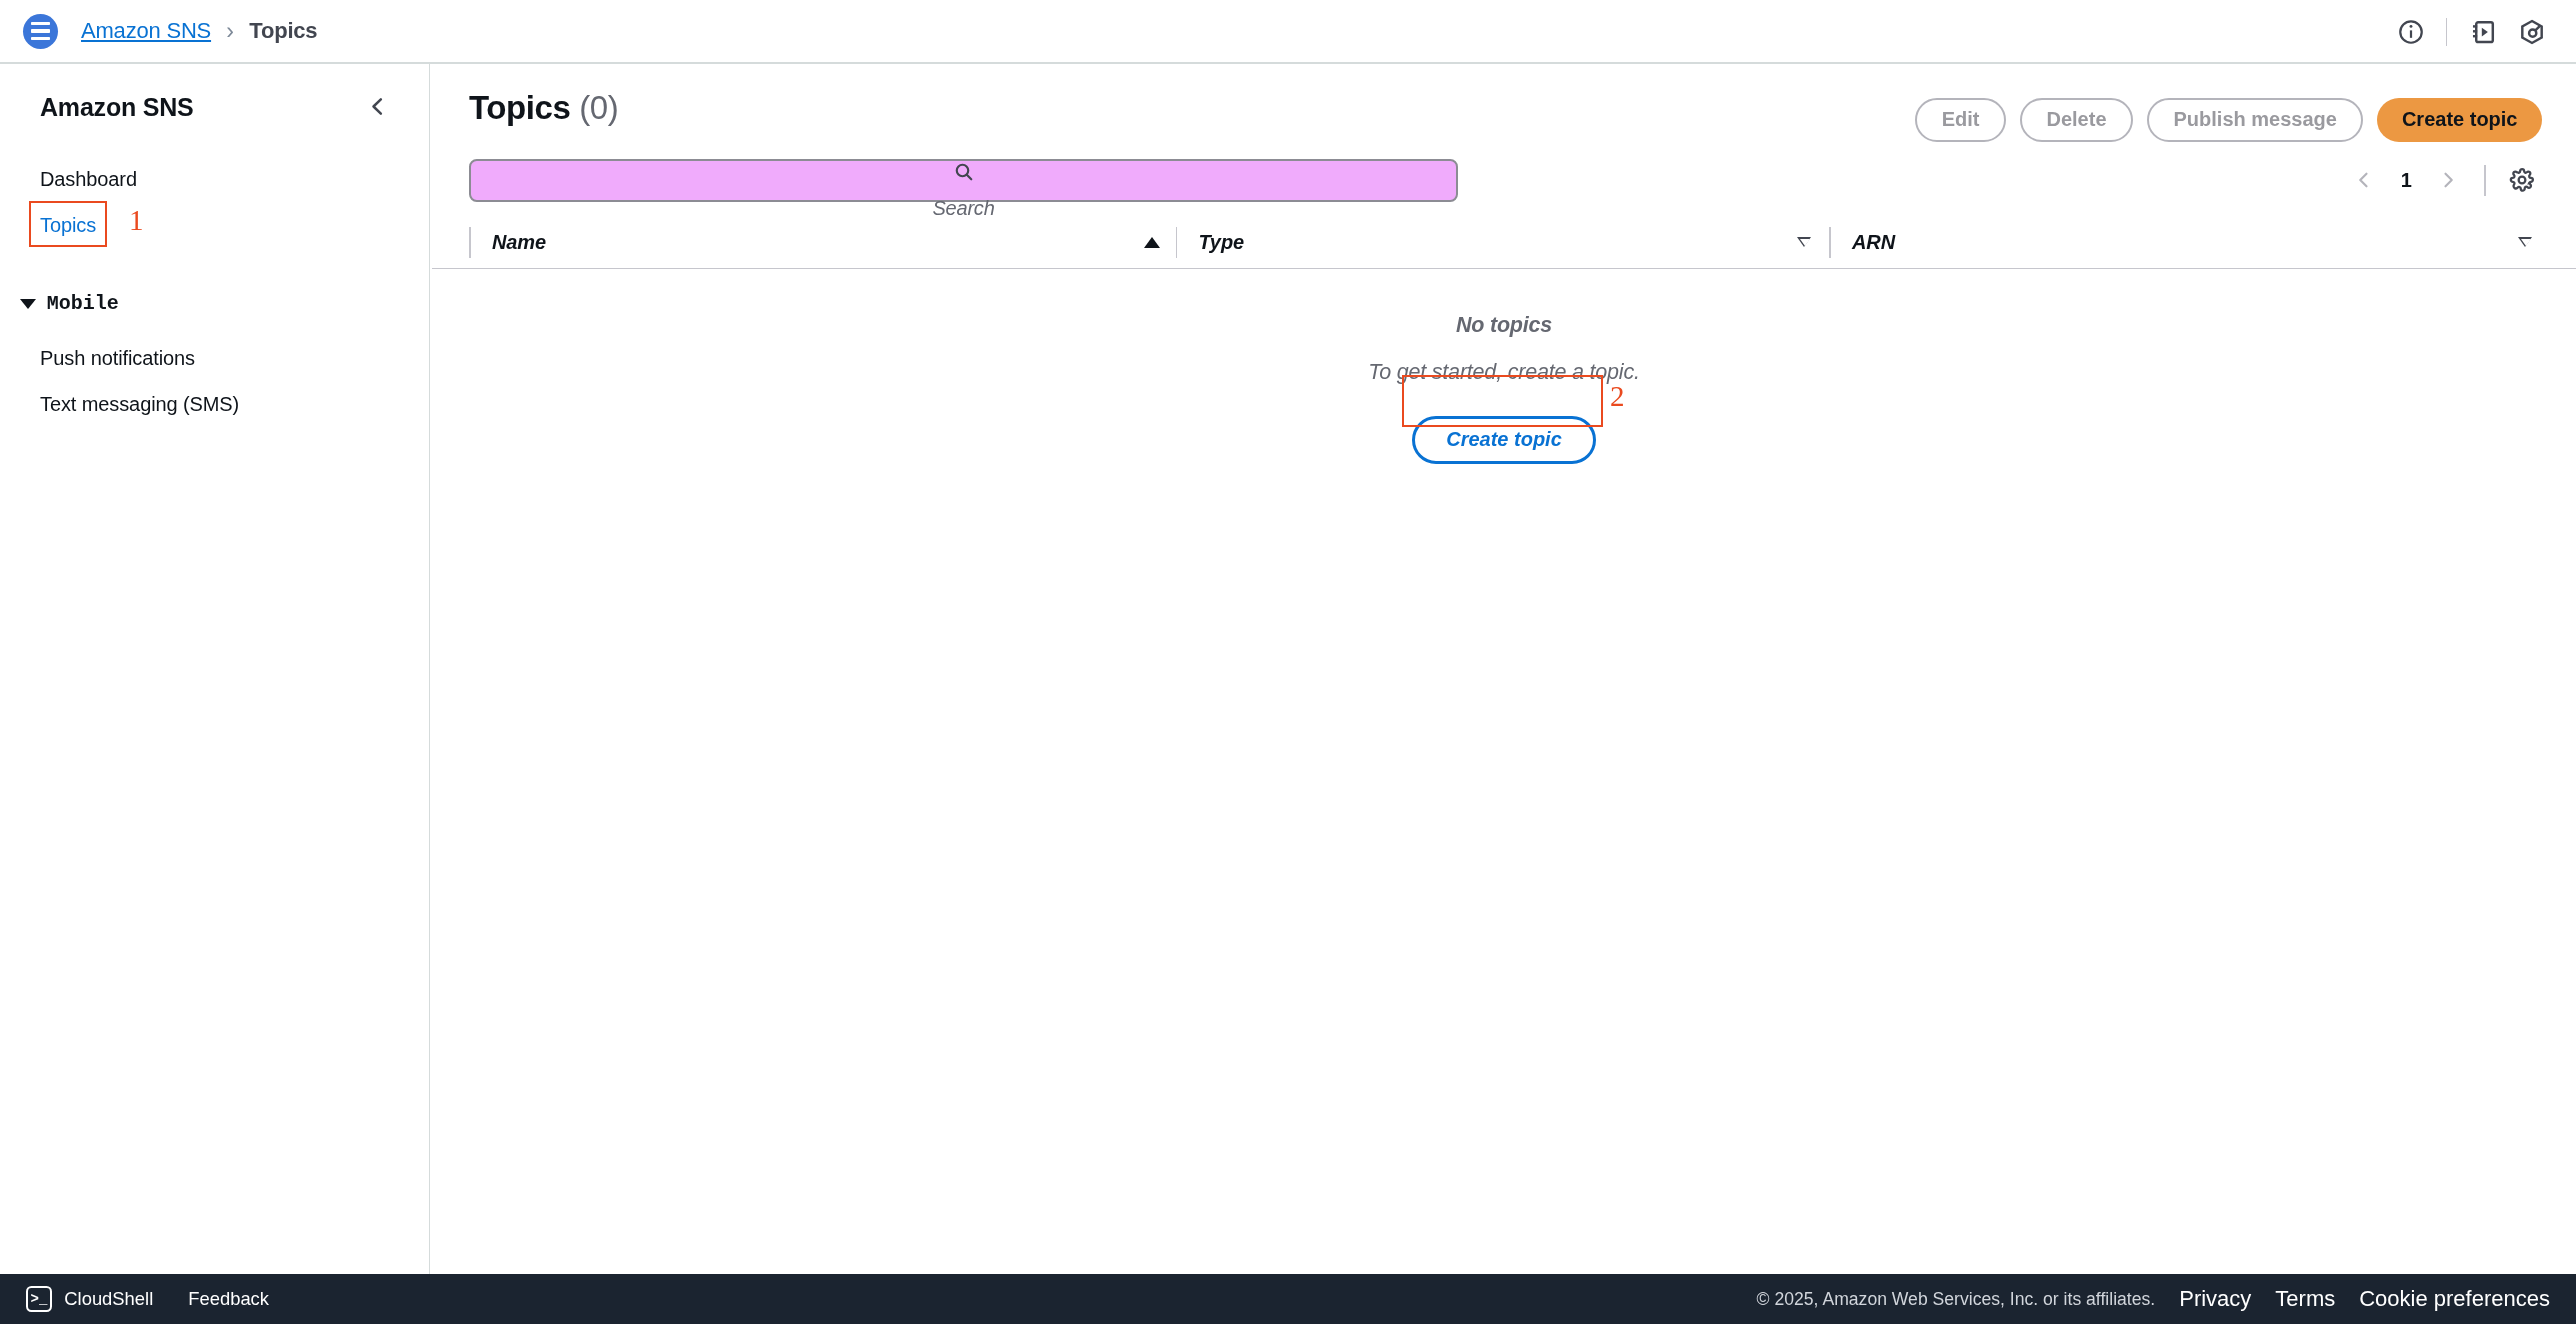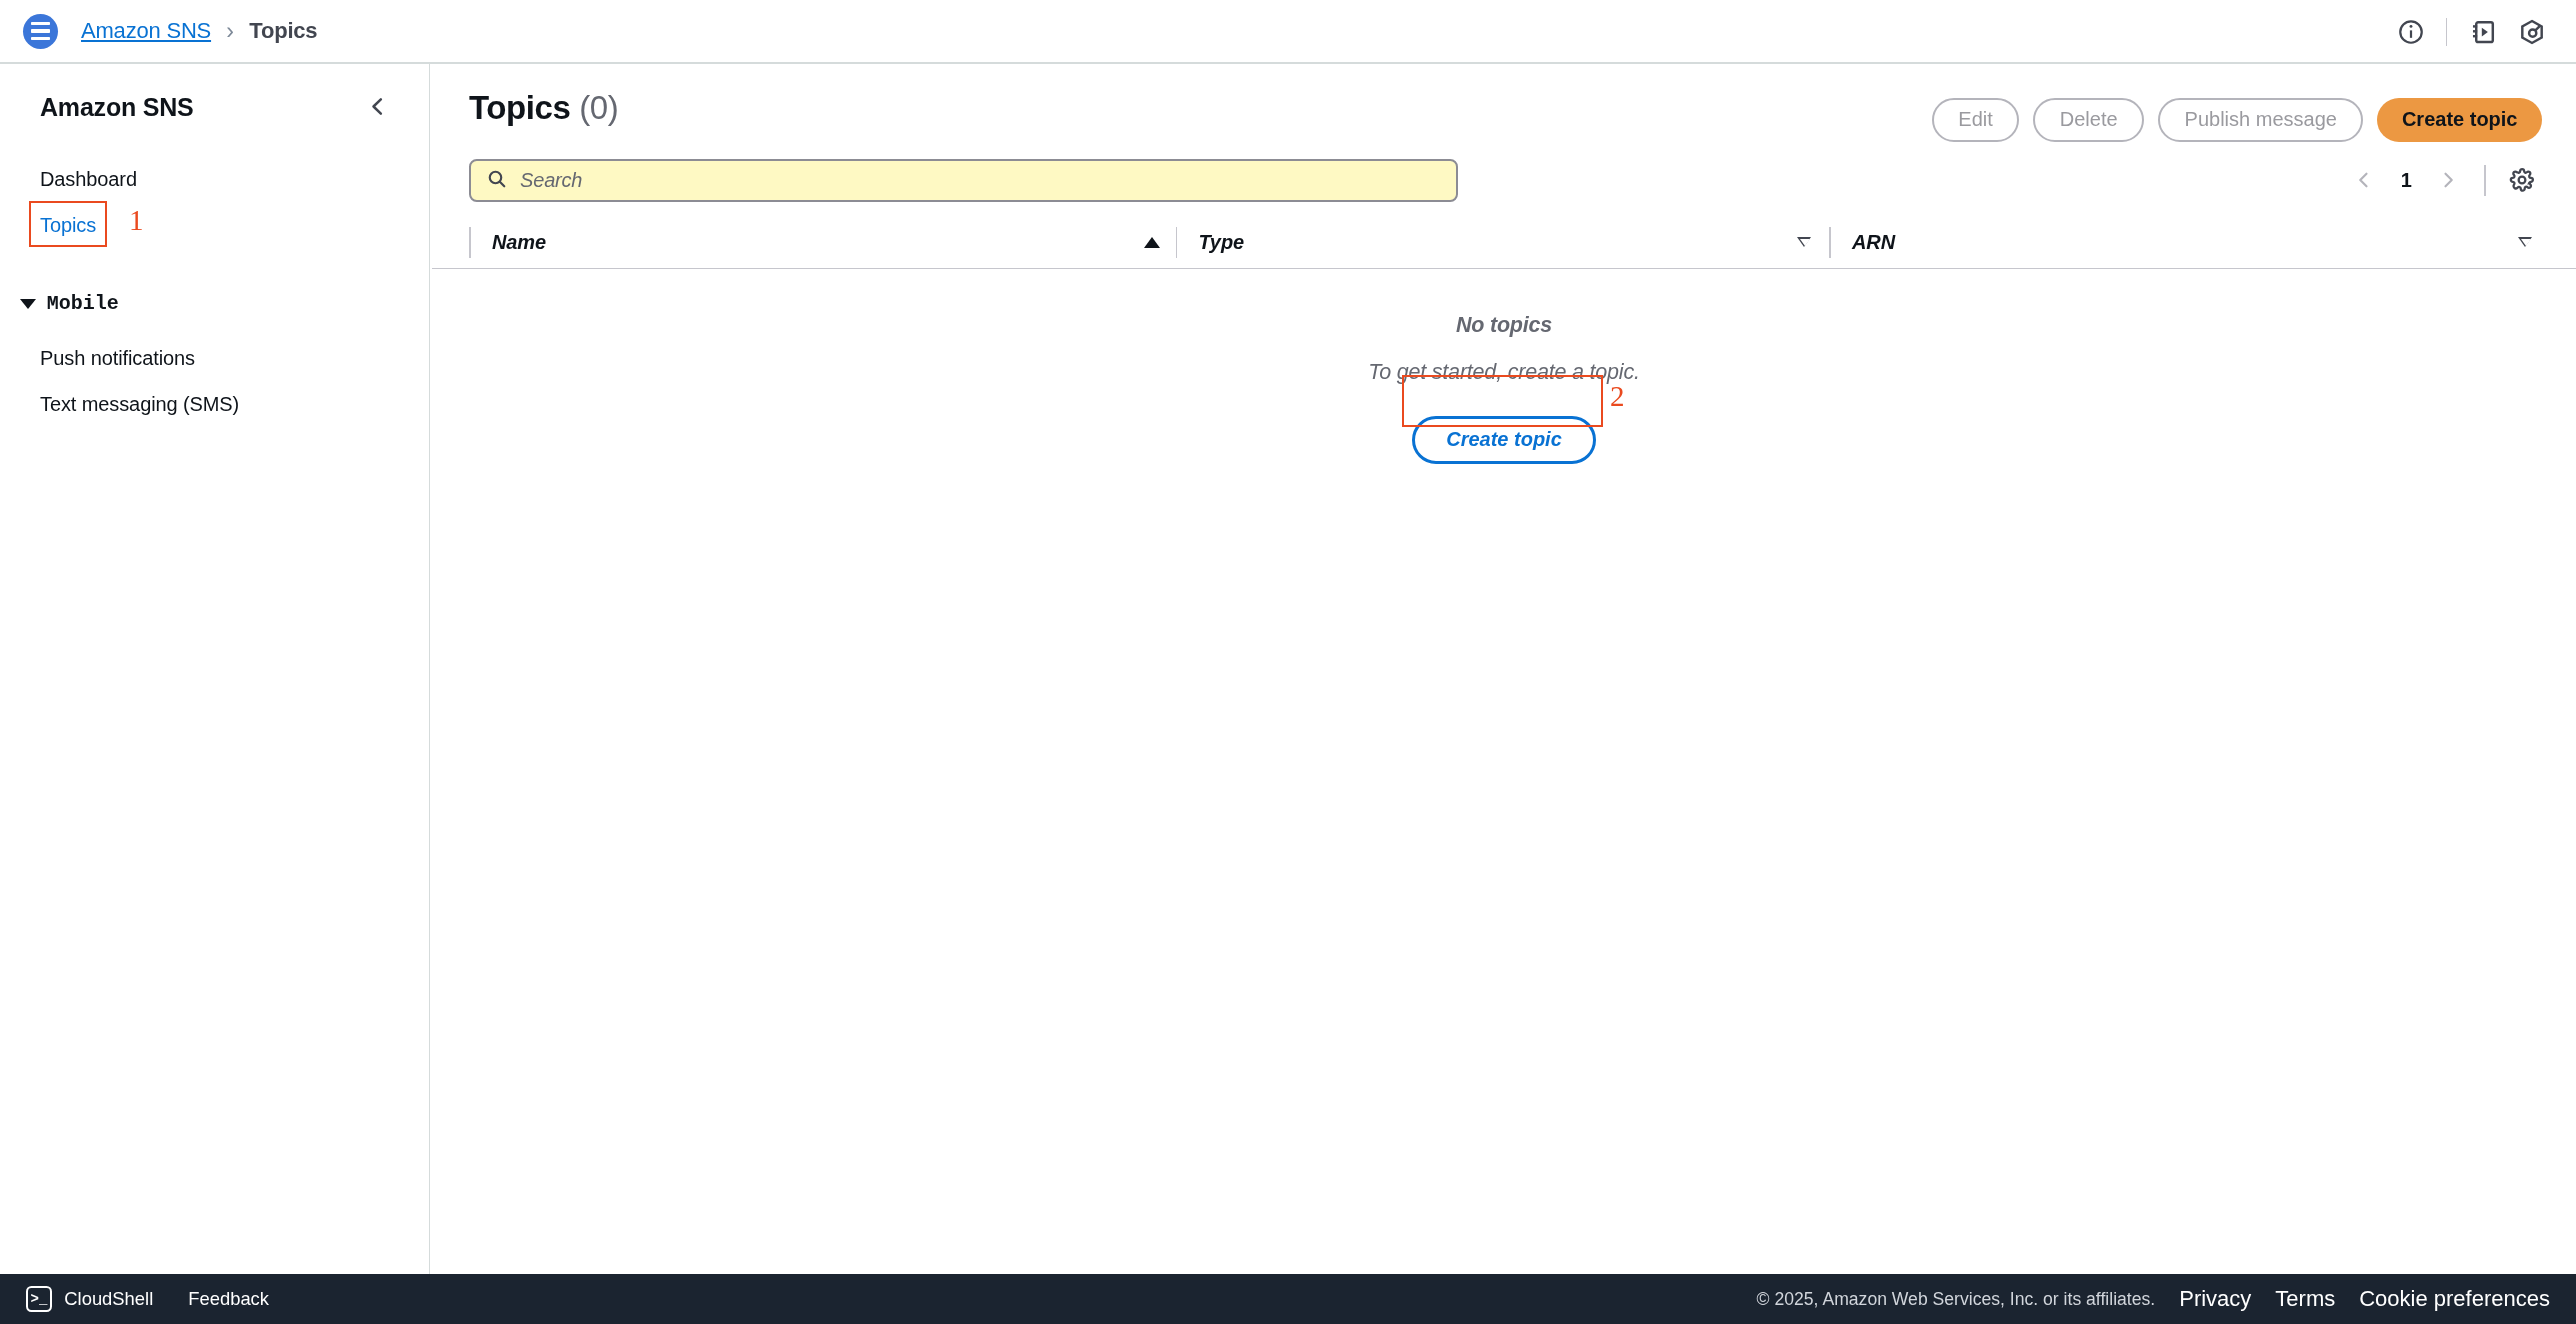--- a/index.html
+++ b/index.html
@@ -105,34 +105,34 @@
   #page-title .count { color: #656871; font-weight: normal; }
   #head-actions { display: flex; align-items: center; gap: 14px; padding-top: 9.2px; }
   .btn {
     font-size: 20px; font-family: "Liberation Sans", sans-serif;
     border-radius: 29px; padding: 0 24.5px; height: 44px;
     display: flex; align-items: center; justify-content: center;
     cursor: pointer; white-space: nowrap; font-weight: bold;
   }
   .btn-outline-disabled {
     border: 2.3px solid #b4b4bb; color: #9a9a9f; background: #ffffff;
-    font-weight: normal;
+    font-weight: bold;
   }
   .btn-primary {
     background: #ec9842; color: #0f141a; border: none; font-weight: bold;
   }
 
   
   #filter-row {
     display: flex; align-items: center; justify-content: space-between;
     padding: 17px 34px 0 37px;
   }
   #search-box {
     width: 989px; height: 43px; border: 2.3px solid #8c8c94; border-radius: 7.7px;
-    display: flex; align-items: center; padding: 0 15.3px; gap: 12.3px; background: #fef9c3;
+    display: flex; align-items: center; padding: 0 15.3px; gap: 12.3px; background: #f0abfc; flex-direction: column;
   }
   #search-placeholder {
     font-size: 20px; color: #656871; font-style: italic; letter-spacing: -0.2px;
   }
   #pagination { display: flex; align-items: center; gap: 4.6px; }
   .page-arrow {
     width: 41px; height: 41px; display: flex; align-items: center;
     justify-content: center; color: #b4b4bb; cursor: pointer;
   }
   #page-num {

